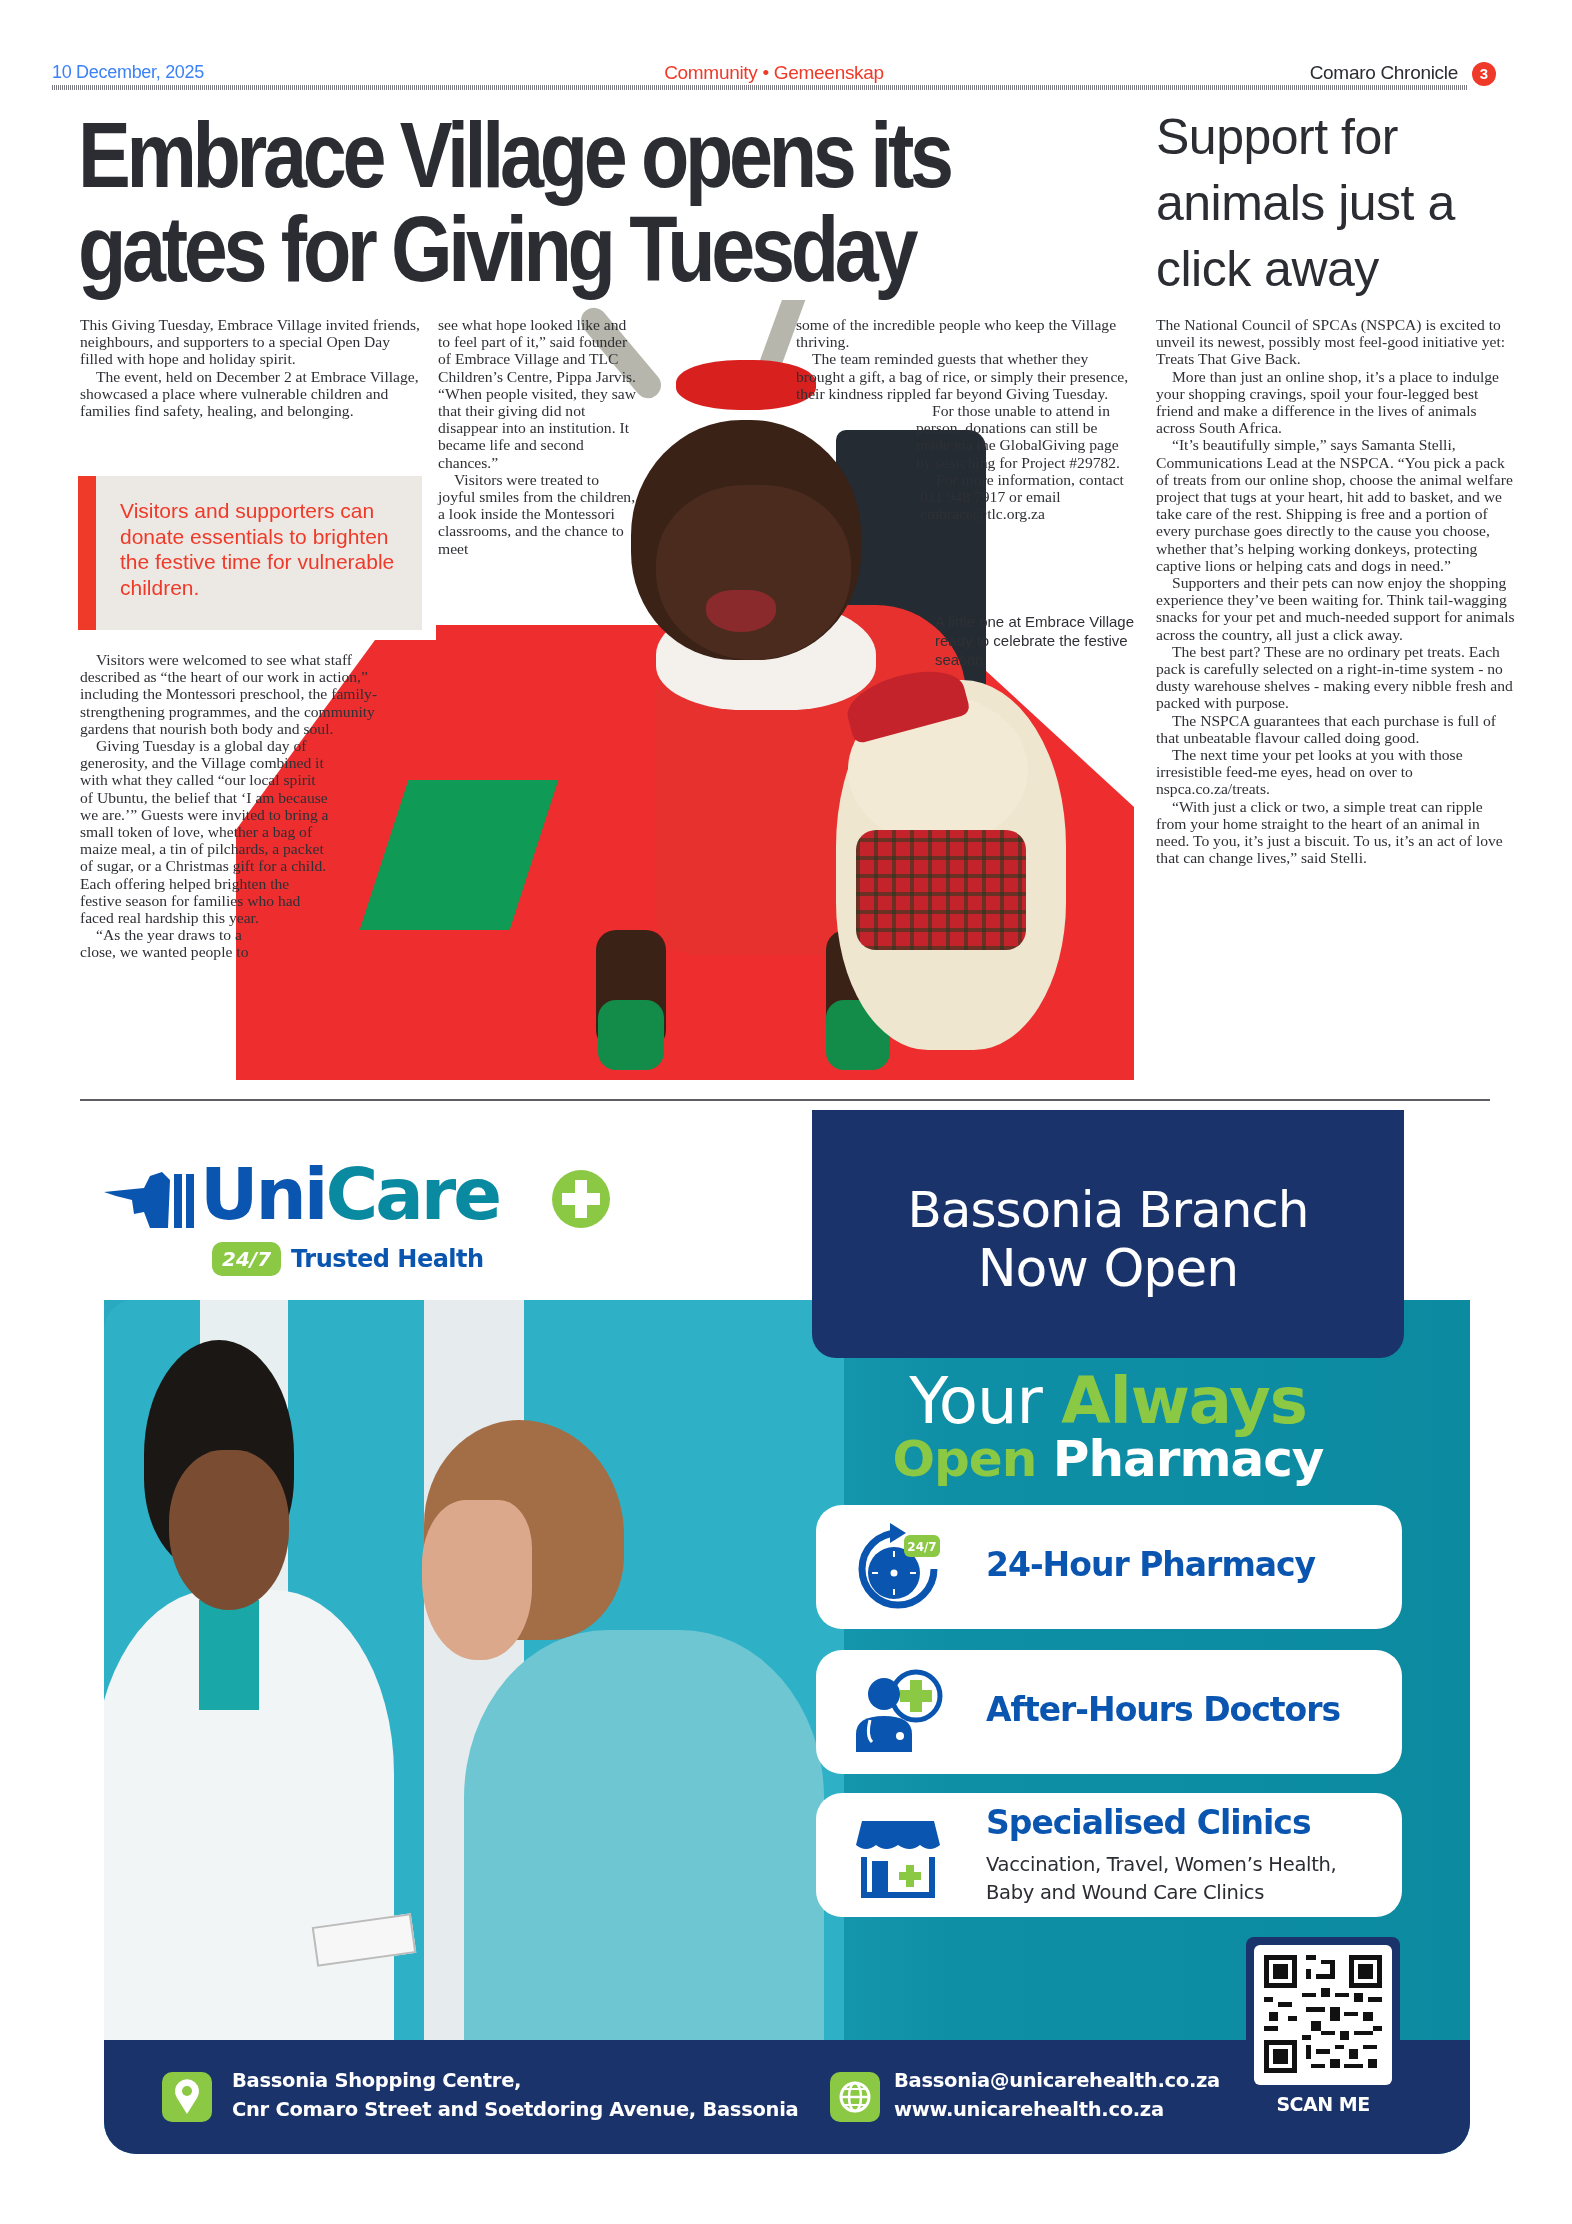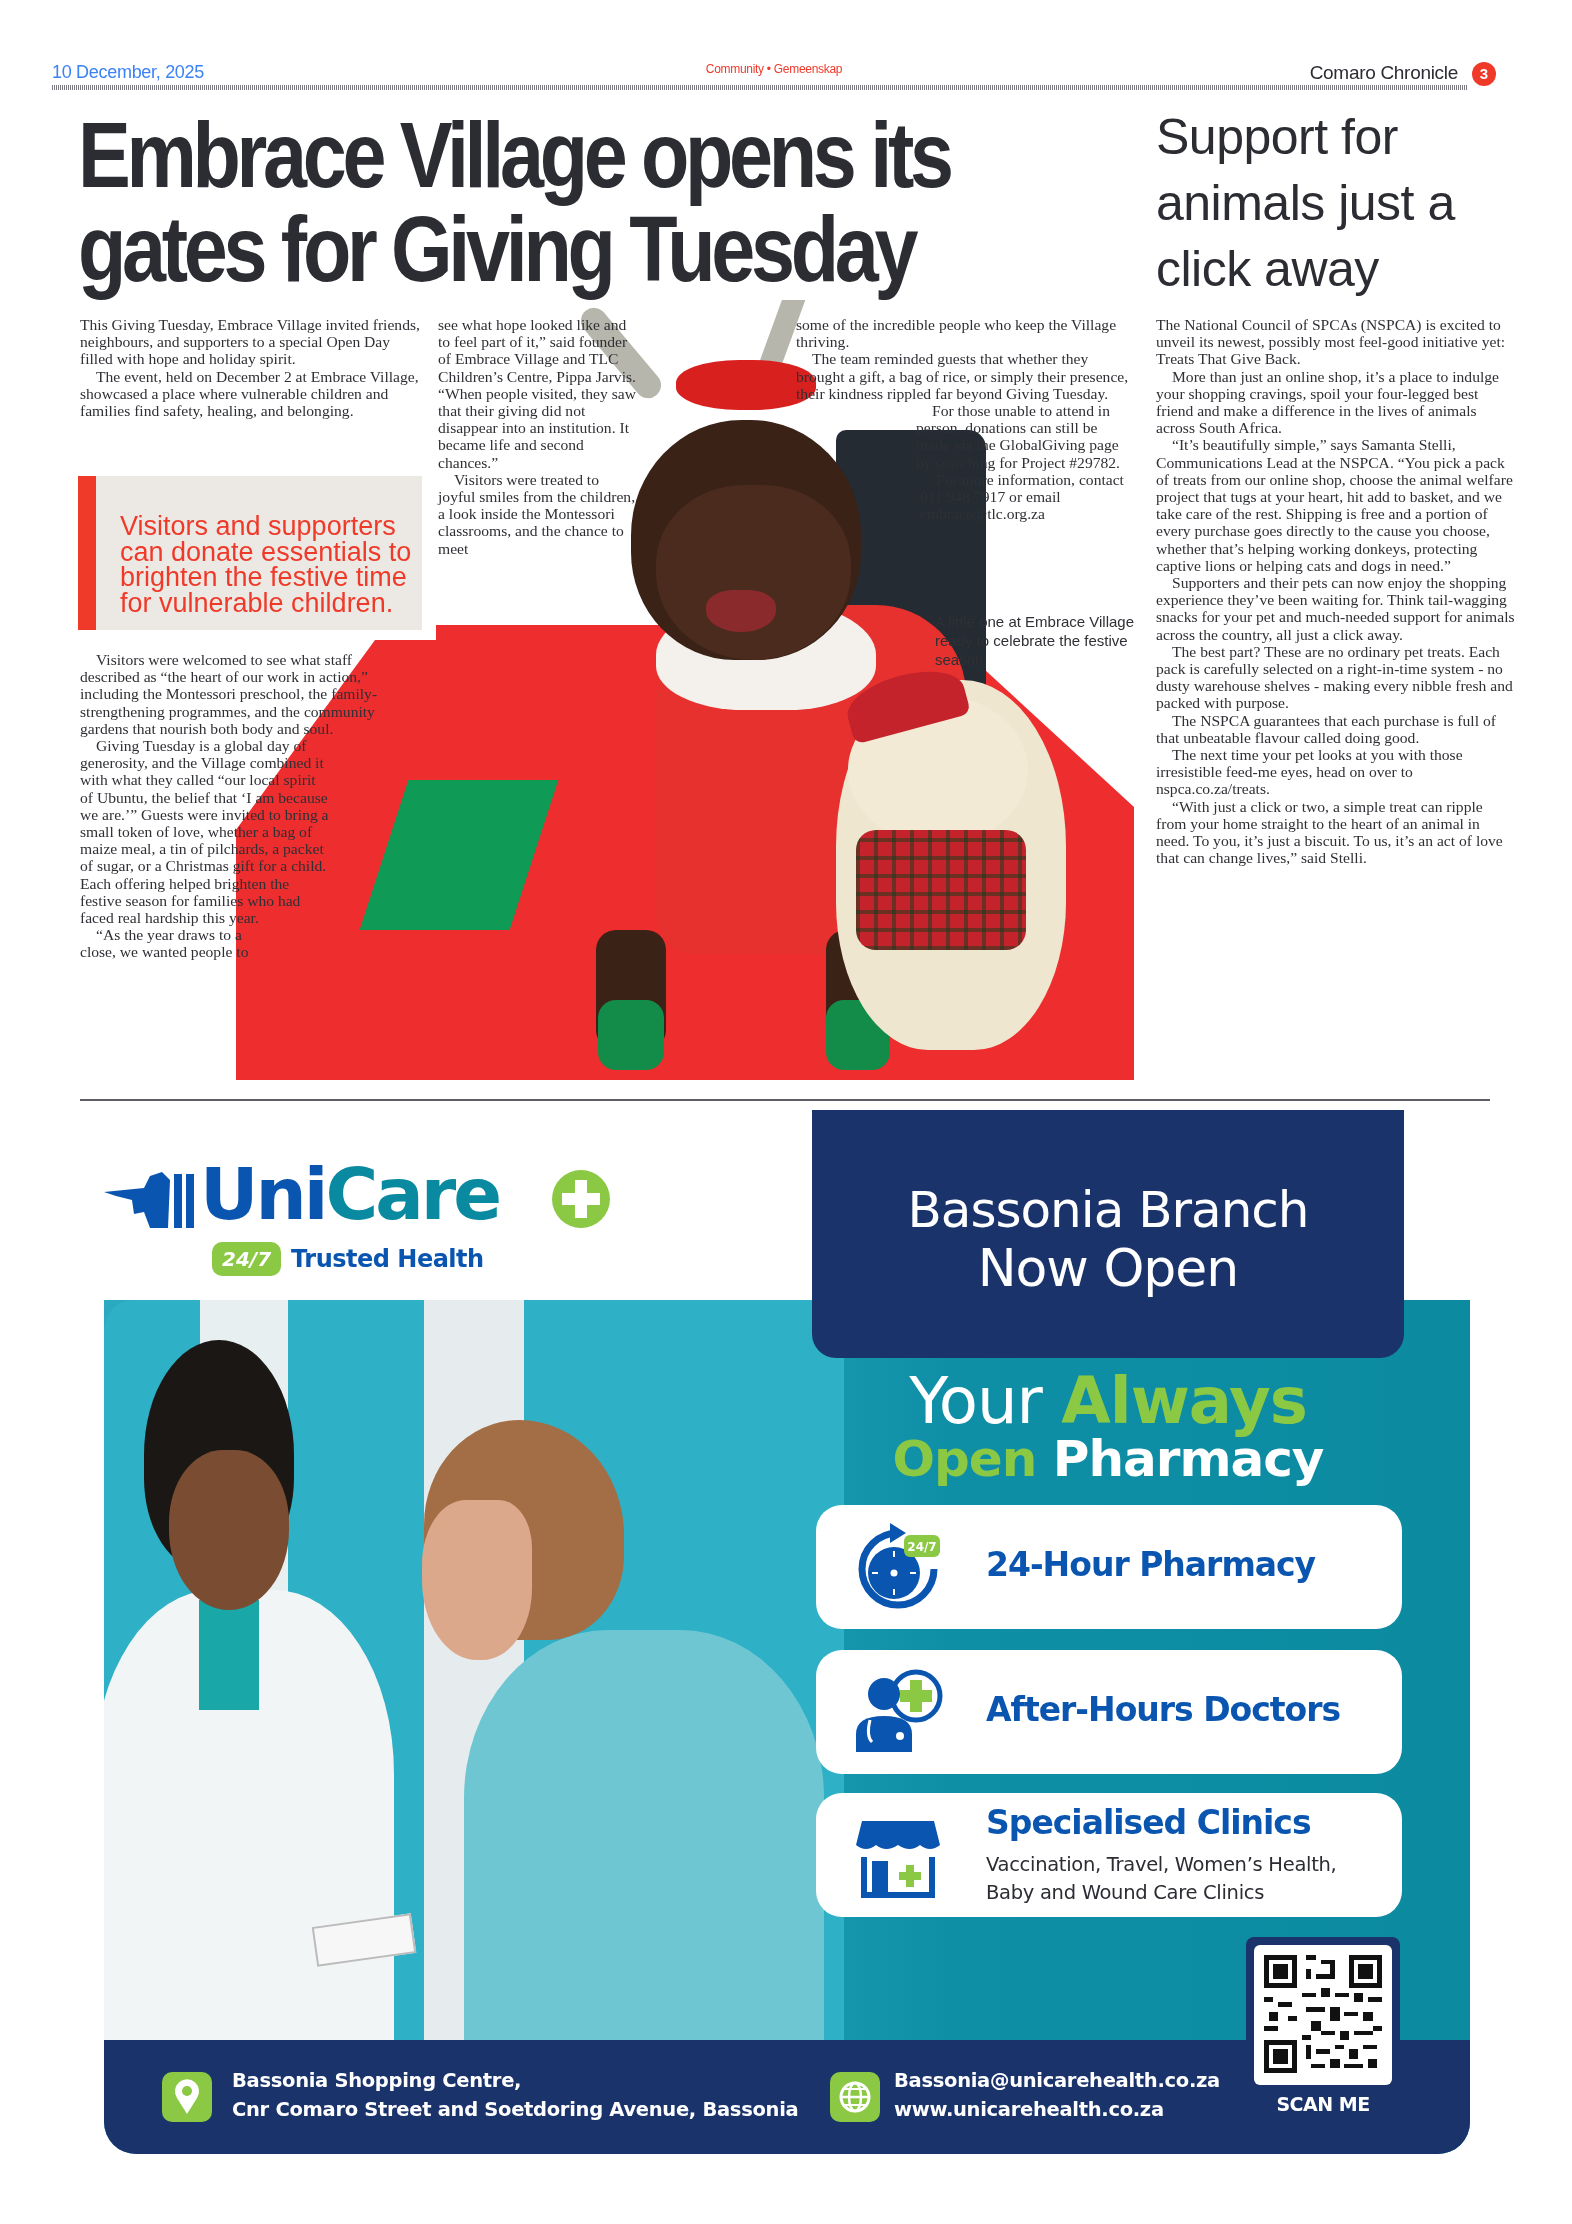--- a/index.html
+++ b/index.html
@@ -2,21 +2,21 @@
 <html><head>
 <meta charset="utf-8">
 <style>
   * { box-sizing: border-box; margin: 0; padding: 0; }
   html, body { width: 1572px; height: 2224px; background: #ffffff; overflow: hidden; }
   body { position: relative; font-family: "Liberation Serif", serif; color: #2b2d33; }
 
   
   .masthead { position: absolute; left: 52px; top: 58px; width: 1444px; height: 34px; }
   .mh-date { position: absolute; left: 0; top: 4px; font-family: "Liberation Sans", sans-serif; font-size: 18px; color: #3b82f6; letter-spacing: -0.3px; }
-  .mh-section { position: absolute; left: 0; right: 0; top: 4px; text-align: center; font-family: "Liberation Sans", sans-serif; font-size: 12px; color: #ef3a2a; letter-spacing: -0.3px; }
+  .mh-section { position: absolute; left: 0; right: 0; top: 4px; text-align: center; font-family: "Liberation Sans", sans-serif; font-size: 19px; color: #ef3a2a; letter-spacing: -0.3px; }
   .mh-paper { position: absolute; right: 38px; top: 4px; font-family: "Liberation Sans", sans-serif; font-size: 19px; color: #2b2d33; letter-spacing: -0.3px; }
   .mh-page { position: absolute; right: 0; top: 4px; width: 24px; height: 24px; border-radius: 50%; background: #ef3a2a; color: #fff; font-family: "Liberation Sans", sans-serif; font-weight: bold; font-size: 15px; text-align: center; line-height: 24px; }
   .mh-rule { position: absolute; left: 0; top: 27px; width: 1416px; height: 5px;
     background: repeating-linear-gradient(90deg, #7a7b80 0 1px, #ffffff 1px 2px); }
 
   
   .headline { position: absolute; left: 78px; top: 108px; width: 1020px; font-family: "Liberation Sans", sans-serif; font-weight: bold; font-size: 92px; line-height: 94px; color: #2b2d33; letter-spacing: -5px; transform: scaleX(0.86); transform-origin: left top; white-space: nowrap; }
 
   
   .copy { position: absolute; font-size: 15.6px; line-height: 17.2px; color: #2f3035; text-align: left; }
@@ -25,21 +25,21 @@
 
   .col1a { left: 80px; top: 316px; width: 340px; }
   .col1b { left: 80px; top: 651px; width: 340px; }
   .col2 { left: 438px; top: 316px; width: 290px; }
   .col3 { left: 796px; top: 316px; width: 336px; }
   .col4 { left: 1156px; top: 316px; width: 360px; }
 
   
   .pullquote { position: absolute; left: 78px; top: 476px; width: 344px; height: 154px; background: #ece9e4; }
   .pullquote .bar { position: absolute; left: 0; top: 0; width: 18px; height: 100%; background: #ef3a2a; }
-  .pullquote .txt { position: absolute; left: 42px; top: 22px; right: 10px; font-family: "Liberation Sans", sans-serif; font-size: 27px; line-height: 25.5px; color: #ef3a2a; margin-top: 16px; }
+  .pullquote .txt { position: absolute; left: 42px; top: 22px; right: 10px; font-family: "Liberation Sans", sans-serif; font-size: 21px; line-height: 25.5px; color: #ef3a2a; }
 
   
   .caption { position: absolute; left: 935px; top: 612px; width: 200px; font-family: "Liberation Sans", sans-serif; font-size: 15px; line-height: 19px; color: #2f3035; z-index: 5; }
 
   
   .photo { position: absolute; left: 236px; top: 300px; width: 898px; height: 780px; overflow: hidden; z-index: 1; }
   .photo .blanket { position: absolute; left: 0; top: 325px; width: 898px; height: 455px; background: #ee2d2e;
     clip-path: polygon(0 100%, 0 45%, 150px 0, 700px 0, 898px 40%, 898px 100%); }
   .photo .green1 { position: absolute; left: 148px; top: 480px; width: 150px; height: 150px; background: #0f9a55; transform: skewX(-18deg); }
   .photo .green2 { position: absolute; left: 420px; top: 540px; width: 130px; height: 60px; background: #0f9a55; }

